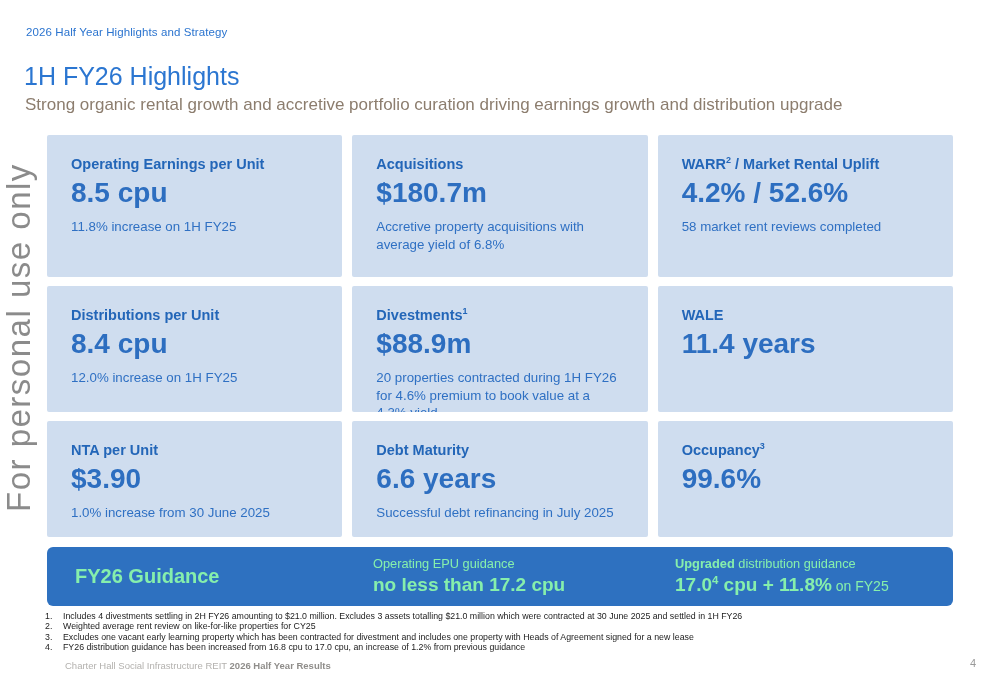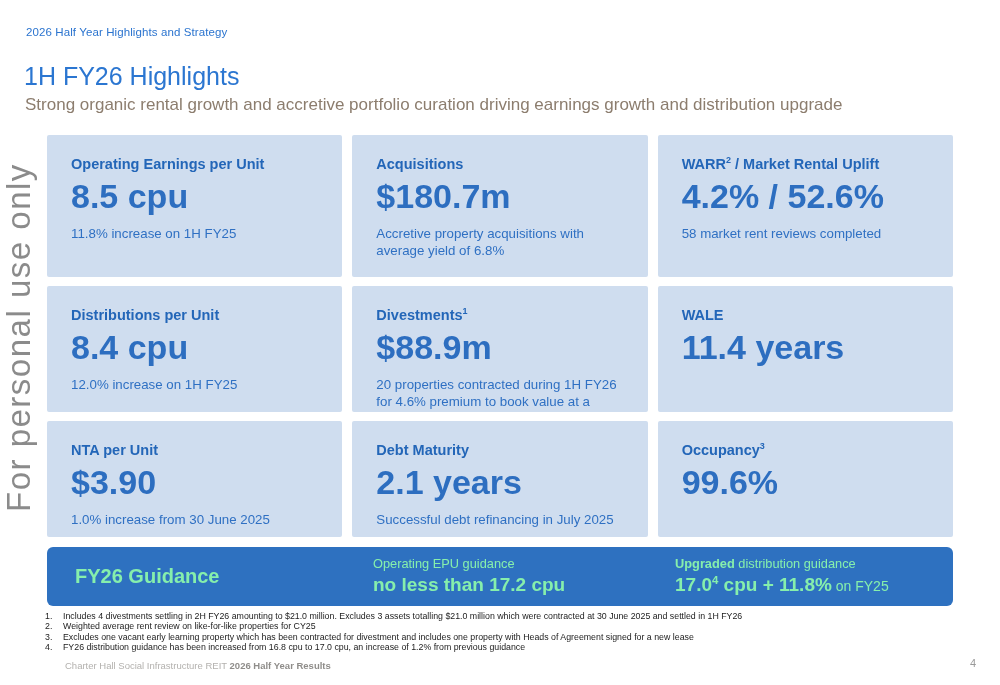--- a/index.html
+++ b/index.html
@@ -34,21 +34,21 @@
     grid-template-rows: 142px 126px 116px;
     gap: 9px 10px;
     border-radius: 27px;
   }
   .card {
     background: #cfddef; border-radius: 2px;
     padding: 21px 24px 10px 24px; overflow: hidden;
   }
   .card-title { font-size: 14.5px; font-weight: bold; color: #2366b8; line-height: 1.2; }
   .card-title sup { font-size: 62%; line-height: 0; }
-  .card-value { font-size: 34px; font-weight: bold; color: #2d6ec0; margin-top: 5px; line-height: 1.1; }
+  .card-value { font-size: 28px; font-weight: bold; color: #2d6ec0; margin-top: 5px; line-height: 1.1; }
   .card-desc { font-size: 13.3px; color: #2f70c3; margin-top: 9px; line-height: 1.32; }
 
   .guidance {
     position: absolute; left: 47px; top: 547px; width: 906px; height: 59px;
     background: #2e71c0; color: #86efac; border-radius: 6px;
     display: grid; grid-template-columns: 1fr 1fr 1fr; align-items: center;
   }
   .guidance-label { padding-left: 28px; font-size: 20px; font-weight: bold; }
   .guidance-col { padding-left: 24px; }
   .guidance-caption { font-size: 12.8px; font-weight: normal; line-height: 1.25; }
@@ -114,21 +114,21 @@
     </div>
 
     <div class="card">
       <div class="card-title"><span>NTA per Unit</span><sup></sup><span></span></div>
       <div class="card-value">$3.90</div>
       <div class="card-desc">1.0% increase from 30 June 2025</div>
     </div>
 
     <div class="card">
       <div class="card-title"><span>Debt Maturity</span><sup></sup><span></span></div>
-      <div class="card-value">2.1 years</div>
+      <div class="card-value">6.6 years</div>
       <div class="card-desc">Successful debt refinancing in July 2025</div>
     </div>
 
     <div class="card">
       <div class="card-title"><span>Occupancy</span><sup>3</sup><span></span></div>
       <div class="card-value">99.6%</div>
       <div class="card-desc"></div>
     </div>
 
   </div>

